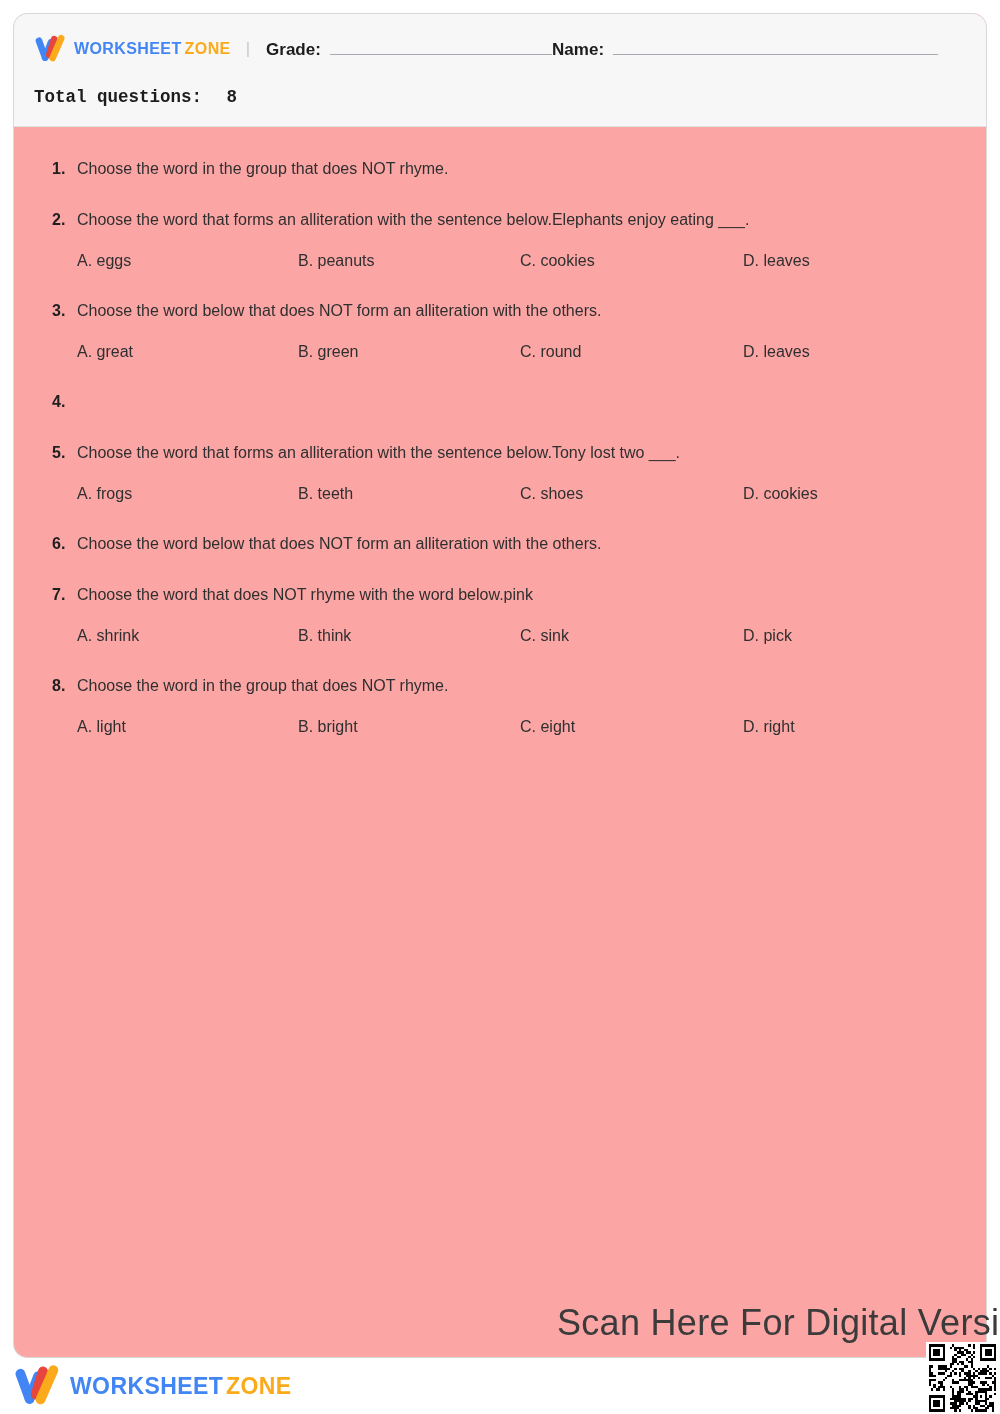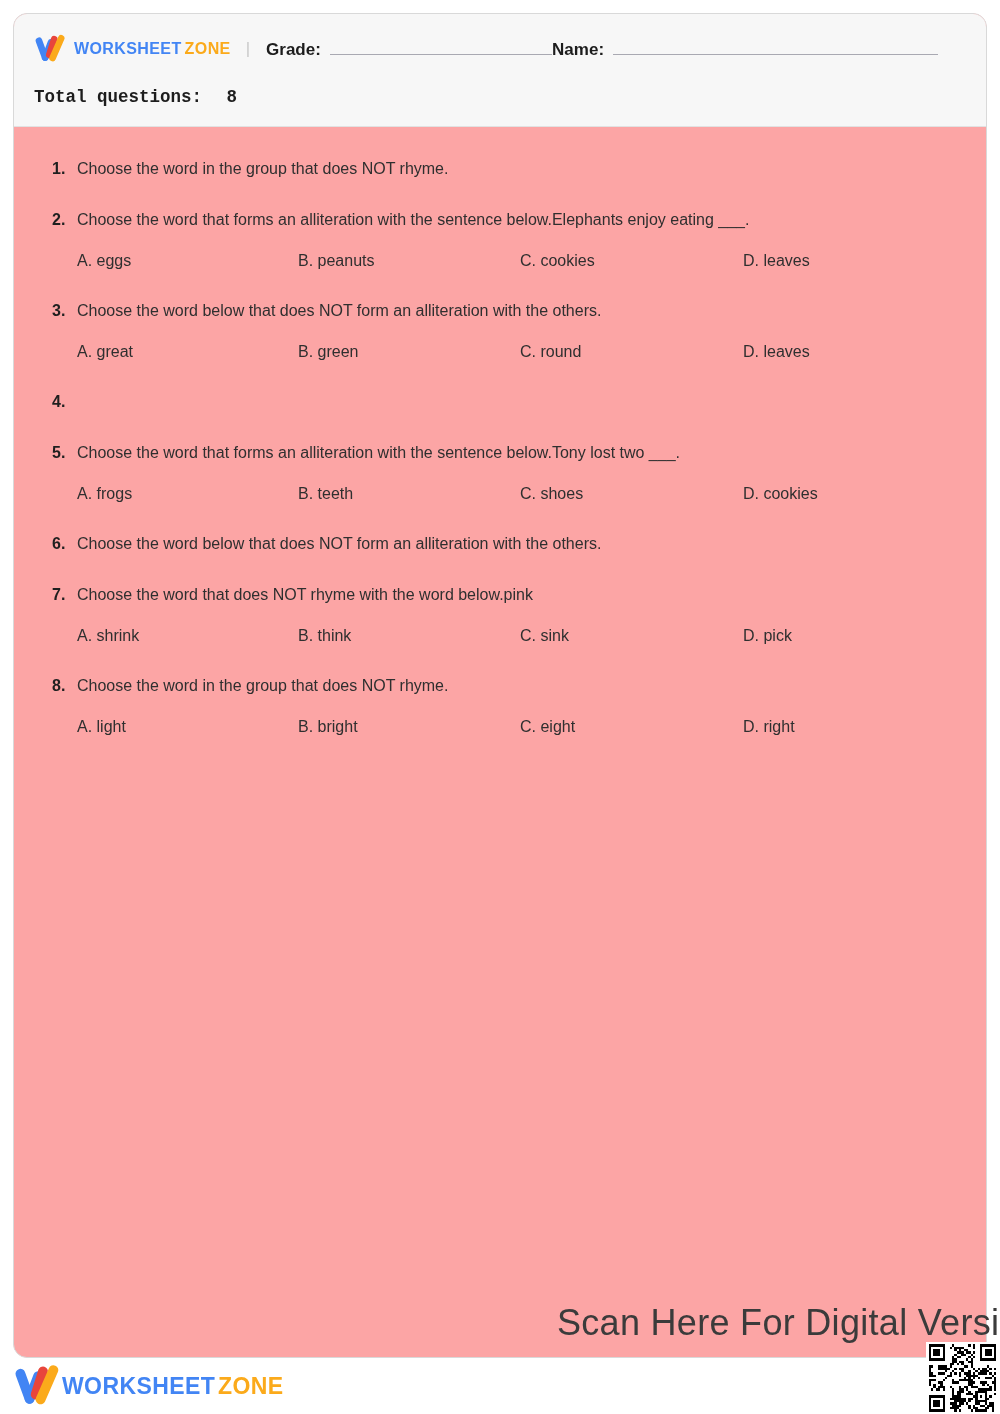--- a/index.html
+++ b/index.html
@@ -34,21 +34,21 @@
   
   .questions{padding:31px 40px 0 38px;}
   .question{margin-bottom:29px;}
   .q-line{display:flex;font-size:16px;line-height:22px;color:#2f2f2f;}
   .q-num{font-weight:bold;width:25px;flex:none;color:#1f1f1f;}
   .options{
     display:grid;grid-template-columns:221px 222px 223px 1fr;
     margin:19px 0 0 25px;font-size:16px;line-height:21px;color:#2f2f2f;
   }
   
-  .footer-logo{position:absolute;left:13px;top:1364px;display:flex;align-items:center;}
+  .footer-logo{position:absolute;left:13px;top:1364px;display:flex;align-items:center;gap:8px;}
   .footer-logo .logo-text{font-size:23px;letter-spacing:.4px;}
   .scan-text{
     position:absolute;top:1302px;left:557px;font-size:36px;color:#3b3b3b;
     letter-spacing:.3px;white-space:nowrap;
   }
   .qr{
     position:absolute;left:926px;top:1342px;width:73px;height:72px;
     background:#ffffff;z-index:5;
   }
   .qr svg{width:100%;height:100%;display:block;}

